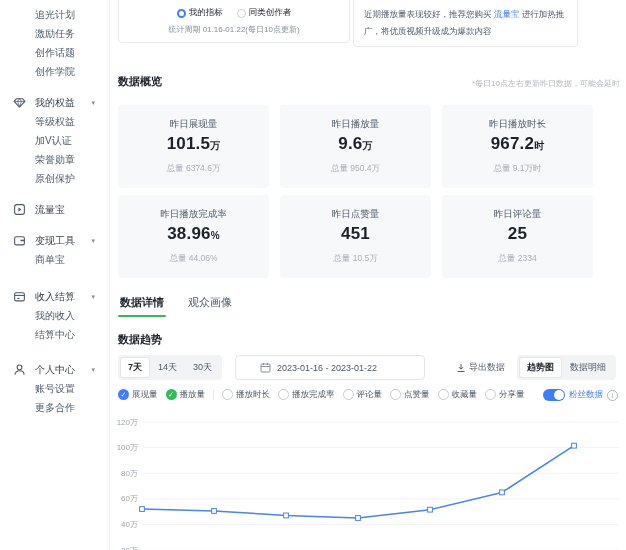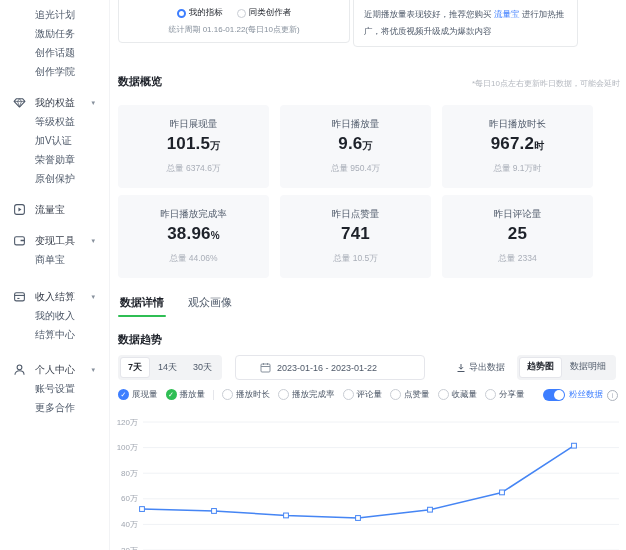--- a/index.html
+++ b/index.html
@@ -58,21 +58,21 @@
               display:flex;align-items:center;}
   .seg{display:flex;background:#f2f3f5;border-radius:4px;padding:2px;height:25px;
        box-sizing:border-box;align-items:center;justify-content:center;}
   .seg-btn{font-size:9px;color:#4e5969;padding:0 8px;height:21px;line-height:21px;
            border-radius:3px;cursor:pointer;white-space:nowrap;}
   .seg-btn.active{background:#fff;border:1px solid #e5e6eb;color:#1d2129;font-weight:700;
                   box-sizing:border-box;line-height:19px;padding:0 7px;}
   .date-box{margin-left:13px;display:flex;align-items:center;gap:6px;border:1px solid #e5e6eb;
             border-radius:4px;height:25px;box-sizing:border-box;padding:0 24px;
             font-size:9px;color:#4e5969;width:190px;cursor:pointer;}
-  .right-group{margin-left:auto;display:flex;align-items:center;gap:12px;font-family:Liberation Mono, monospace;}
+  .right-group{margin-left:auto;display:flex;align-items:center;gap:12px;}
   .export{display:flex;align-items:center;gap:3px;font-size:9px;color:#4e5969;cursor:pointer;}
 
   .metrics-row{position:absolute;left:8px;top:389px;width:500px;display:flex;
                align-items:center;gap:8px;}
   .metric{display:flex;align-items:flex-start;gap:3px;font-size:8.5px;color:#4e5969;cursor:pointer;white-space:nowrap;}
   .chk{width:11px;height:11px;border-radius:50%;box-sizing:border-box;display:flex;
        align-items:center;justify-content:center;color:#fff;font-size:7px;line-height:1;}
   .chk.blue{background:#3d7eff;}
   .chk.green{background:#2fbe54;}
   .chk.off{border:1px solid #c9cdd4;background:#fff;}
@@ -227,21 +227,21 @@
           <div class="stat-value"><span>967.2</span><span class="stat-unit">时</span></div>
           <div class="stat-sub">总量 9.1万时</div>
         </div>
         <div class="stat-card">
           <div class="stat-label">昨日播放完成率</div>
           <div class="stat-value"><span>38.96</span><span class="stat-unit">%</span></div>
           <div class="stat-sub">总量 44.06%</div>
         </div>
         <div class="stat-card">
           <div class="stat-label">昨日点赞量</div>
-          <div class="stat-value"><span>741</span><span class="stat-unit"></span></div>
+          <div class="stat-value"><span>451</span><span class="stat-unit"></span></div>
           <div class="stat-sub">总量 10.5万</div>
         </div>
         <div class="stat-card">
           <div class="stat-label">昨日评论量</div>
           <div class="stat-value"><span>25</span><span class="stat-unit"></span></div>
           <div class="stat-sub">总量 2334</div>
         </div>
       </div>
 
     <div class="tabs">

